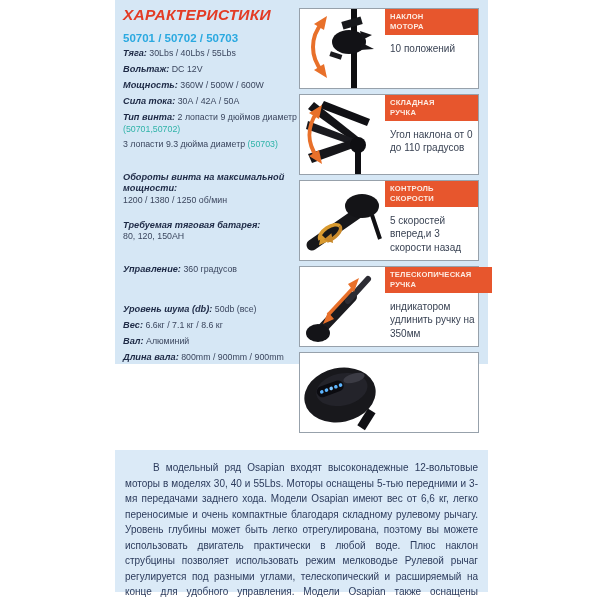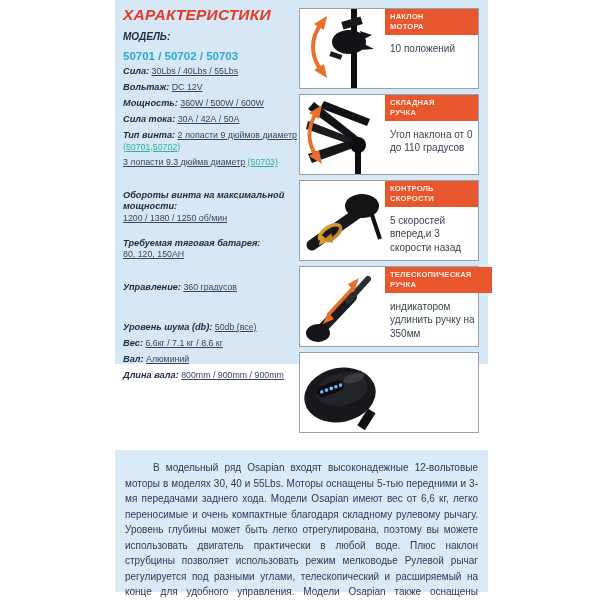--- a/index.html
+++ b/index.html
@@ -10,21 +10,21 @@
   .bottom-panel { top:450px; height:142px; background:#dbeaf7; padding:10px 10px 8px 10px; }
 
   
   .spec-col { position:absolute; left:8px; top:6px; width:176px; color:#3b465e; }
   .spec-title { font-size:15.5px; font-weight:bold; font-style:italic; color:#e33b25;
                 letter-spacing:.2px; margin-bottom:7px; }
   .model-label { font-size:10px; font-weight:bold; font-style:italic; color:#1d2945; }
   .model-numbers { font-size:11.5px; font-weight:bold; color:#2ba9e0; margin:8px 0 4px 0; }
   .spec-line { font-size:8.8px; line-height:1.25; margin-bottom:4.5px; }
   .lbl { font-weight:bold; font-style:italic; color:#1d2945; font-size:9.2px; }
-  .val { color:#3b465e;text-decoration:underline; }
+  .val { color:#3b465e; }
   .teal { color:#2fb3a9; }
   .block-label { display:block; }
   .mt-md { margin-top:14px; }
   .mt-lg { margin-top:22px; }
   .mt-xl { margin-top:28px; }
 
   
   .features { position:absolute; left:184px; top:8px; width:180px;
               display:flex; flex-direction:column; gap:5px; }
   .card { background:#ffffff; border:1px solid #97a1ab; height:81px; display:flex; }
@@ -39,25 +39,24 @@
           text-indent:28px; }
 </style>
 </head>
 <body>
 
 <div class="panel top-panel">
 
   <div class="spec-col">
     <div class="spec-title">ХАРАКТЕРИСТИКИ</div>
 
-    <div class="model-label">МОДЕЛЬ:</div>
     <div class="model-numbers">50701 / 50702 / 50703</div>
 
     <div class="spec-line">
-      <span class="lbl">Сила:</span>
+      <span class="lbl">Тяга:</span>
       <span class="val">30Lbs / 40Lbs / 55Lbs</span>
     </div>
     <div class="spec-line">
       <span class="lbl">Вольтаж:</span>
       <span class="val">DC 12V</span>
     </div>
     <div class="spec-line">
       <span class="lbl">Мощность:</span>
       <span class="val">360W / 500W / 600W</span>
     </div>

